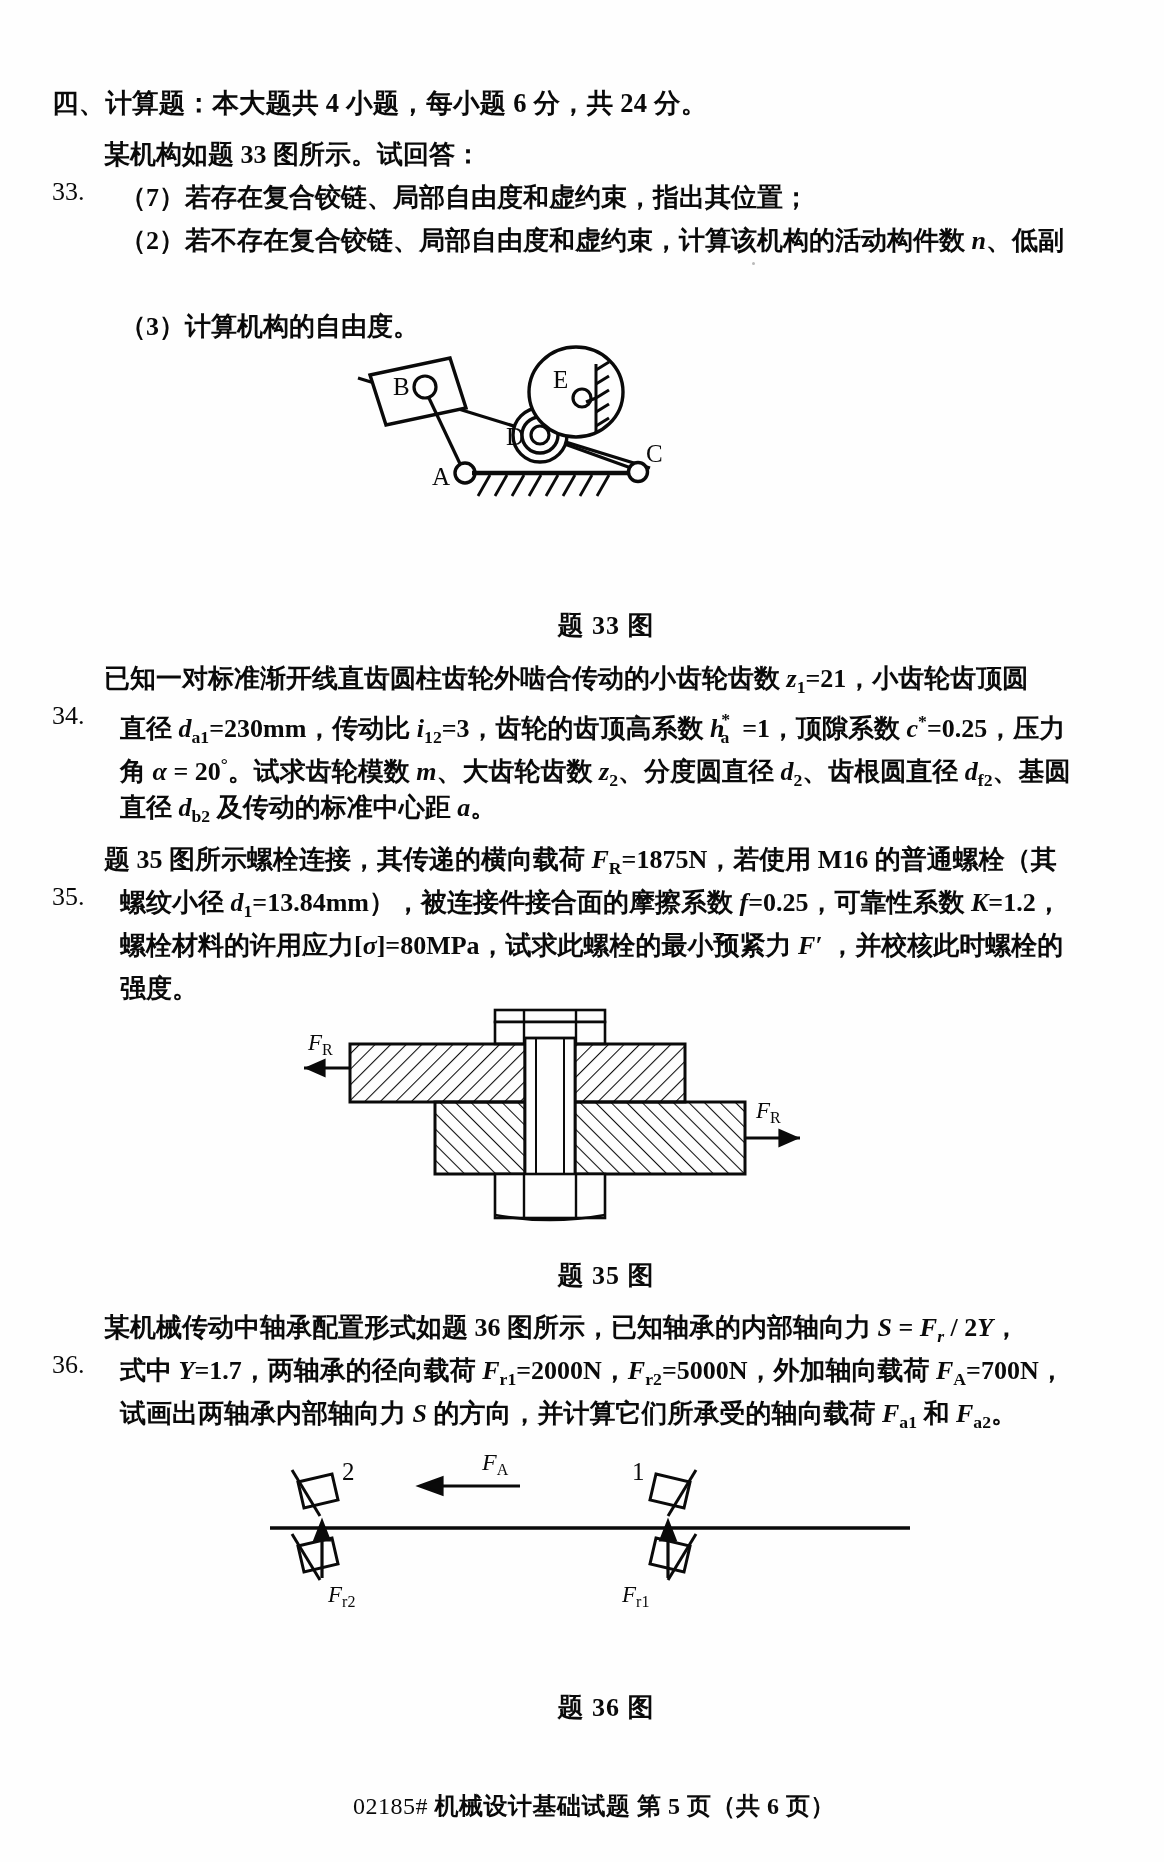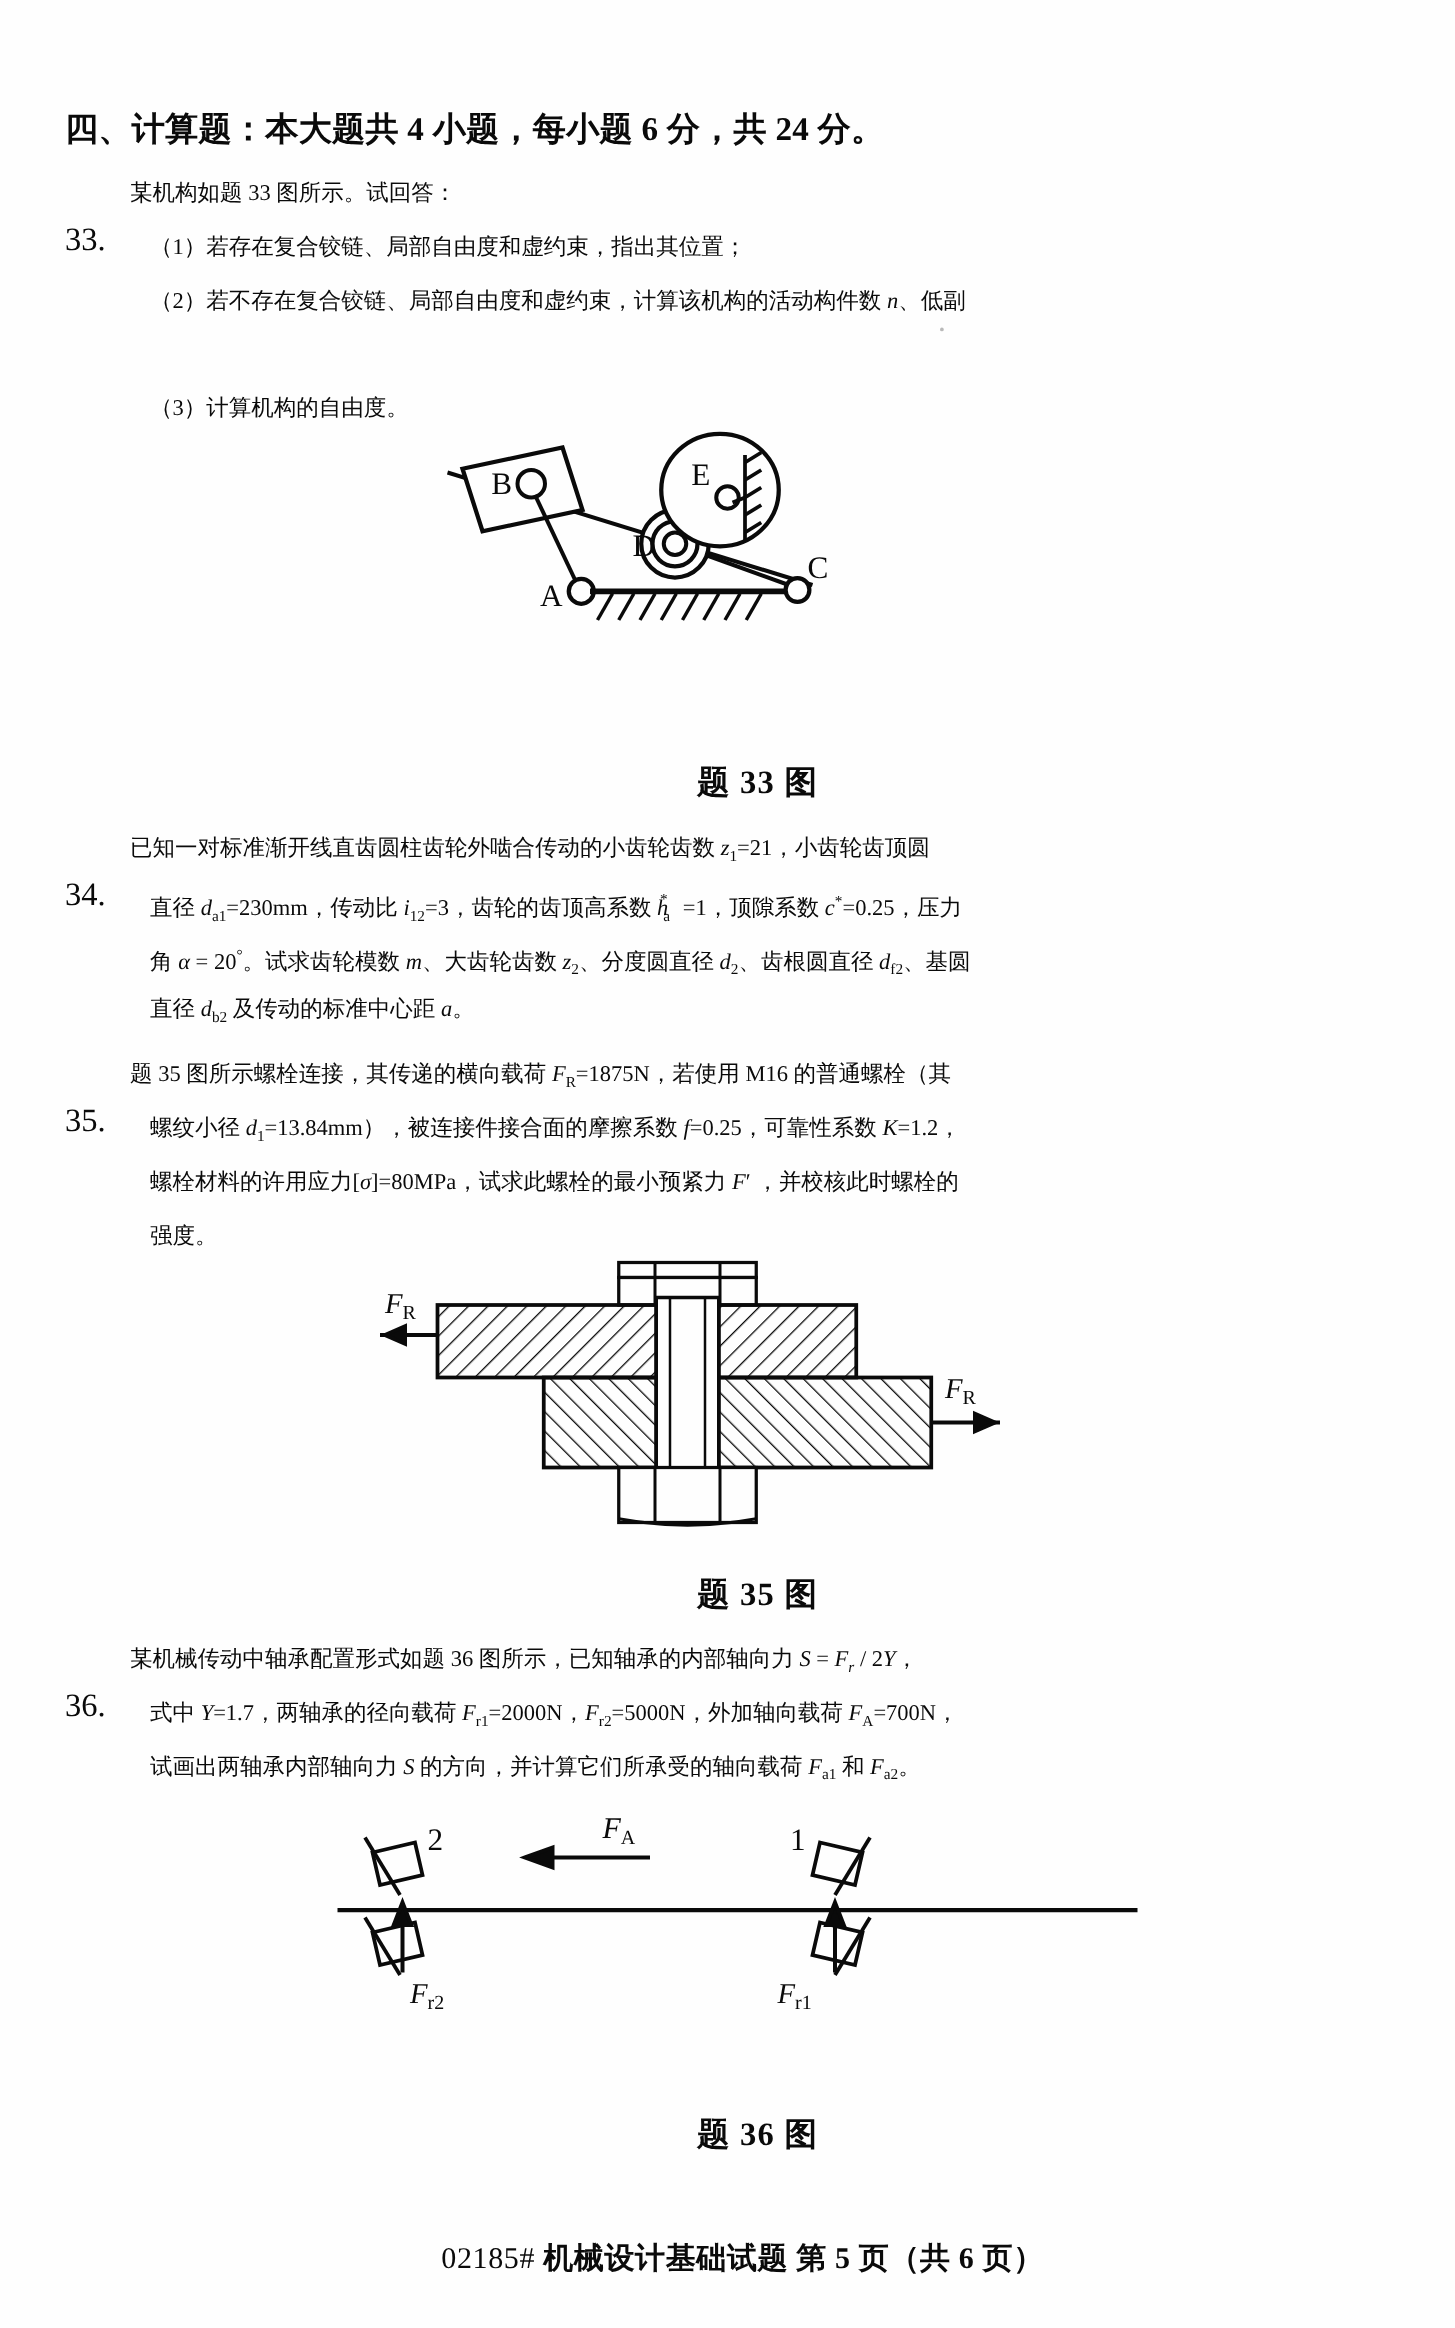--- a/index.html
+++ b/index.html
@@ -15,21 +15,21 @@
 
   
   .line {
     font-size:26px;
     line-height:43px;
     letter-spacing:0.2px;
     white-space:nowrap;
   }
   .sec-head { font-weight:bold; font-size:26.5px; }
   .q-num { position:absolute; left:52px; font-size:26px;margin-top:44px; }
-  .q-body { position:absolute; font-size:18px; line-height:43px; }
+  .q-body { position:absolute; font-size:26px; line-height:43px;font-weight:bold; }
 
   .blk { position:absolute; }
 
   i, .it { font-family:"Liberation Serif","DejaVu Serif",serif; font-style:italic; }
   sub { font-size:0.68em; font-style:normal; }
   sup { font-size:0.68em; font-style:normal; }
 
   .figcap {
     position:absolute;
     width:100%;
@@ -61,21 +61,21 @@
 
 <div class="page">
 
   <div class="blk" style="left:52px; top:82px;">
     <span class="line sec-head">四、计算题：</span><span class="line sec-head">本大题共 4 小题，每小题 6 分，共 24 分。</span>
   </div>
 
   <div class="q-num" style="top:133px;"><span>33</span><span>.</span></div>
   <div class="q-body" style="left:104px; top:133px;">某机构如题 33 图所示。试回答：</div>
 
-  <div class="q-body" style="left:120px; top:176px;">（1）若存在复合铰链、局部自由度和虚约束，指出其位置；</div>
+  <div class="q-body" style="left:120px; top:176px;">（7）若存在复合铰链、局部自由度和虚约束，指出其位置；</div>
 
   <div class="q-body" style="left:120px; top:219px;">
     （2）若不存在复合铰链、局部自由度和虚约束，计算该机构的活动构件数&nbsp;<i class="it">n</i>、低副
   </div>
   <div class="q-body" style="left:120px; top:305px;">（3）计算机构的自由度。</div>
 
   <div class="dot-artifact" style="left:752px; top:262px;"></div>
 
   <div class="fig" style="left:350px; top:340px;">
     <svg width="380" height="165" viewBox="0 0 380 165">

